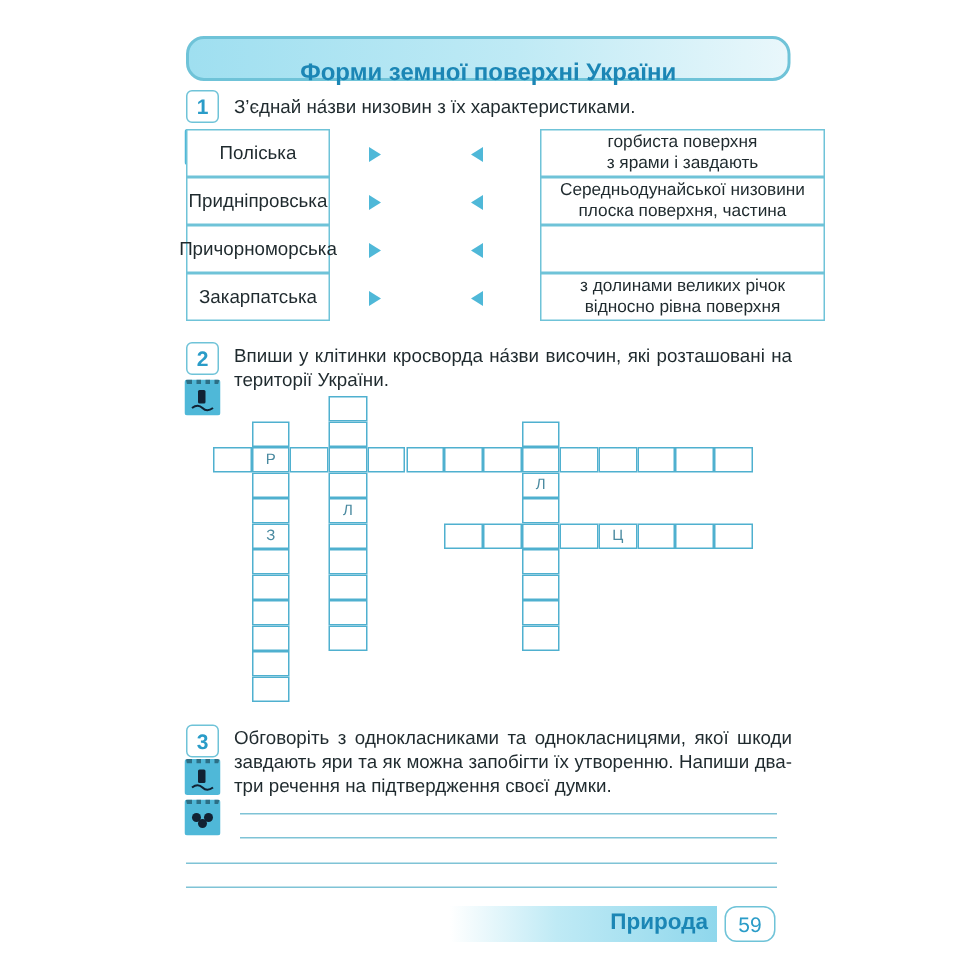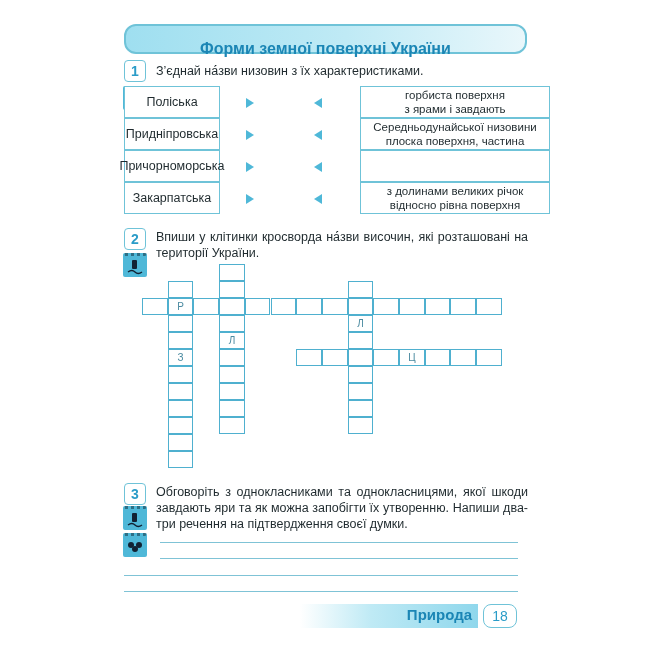--- a/index.html
+++ b/index.html
@@ -175,13 +175,13 @@
     </svg>
 </div>
 
 <div class="abs write-line" style="left:160px; top:542px; width:358px;"></div>
 <div class="abs write-line" style="left:160px; top:558px; width:358px;"></div>
 <div class="abs write-line" style="left:124px; top:575px; width:394px;"></div>
 <div class="abs write-line" style="left:124px; top:591px; width:394px;"></div>
 
 <div class="abs footer-bar"></div>
 <div class="abs footer-label" style="right:178px;">Природа</div>
-<div class="abs page-num">18</div>
+<div class="abs page-num">59</div>
 
 </body></html>

